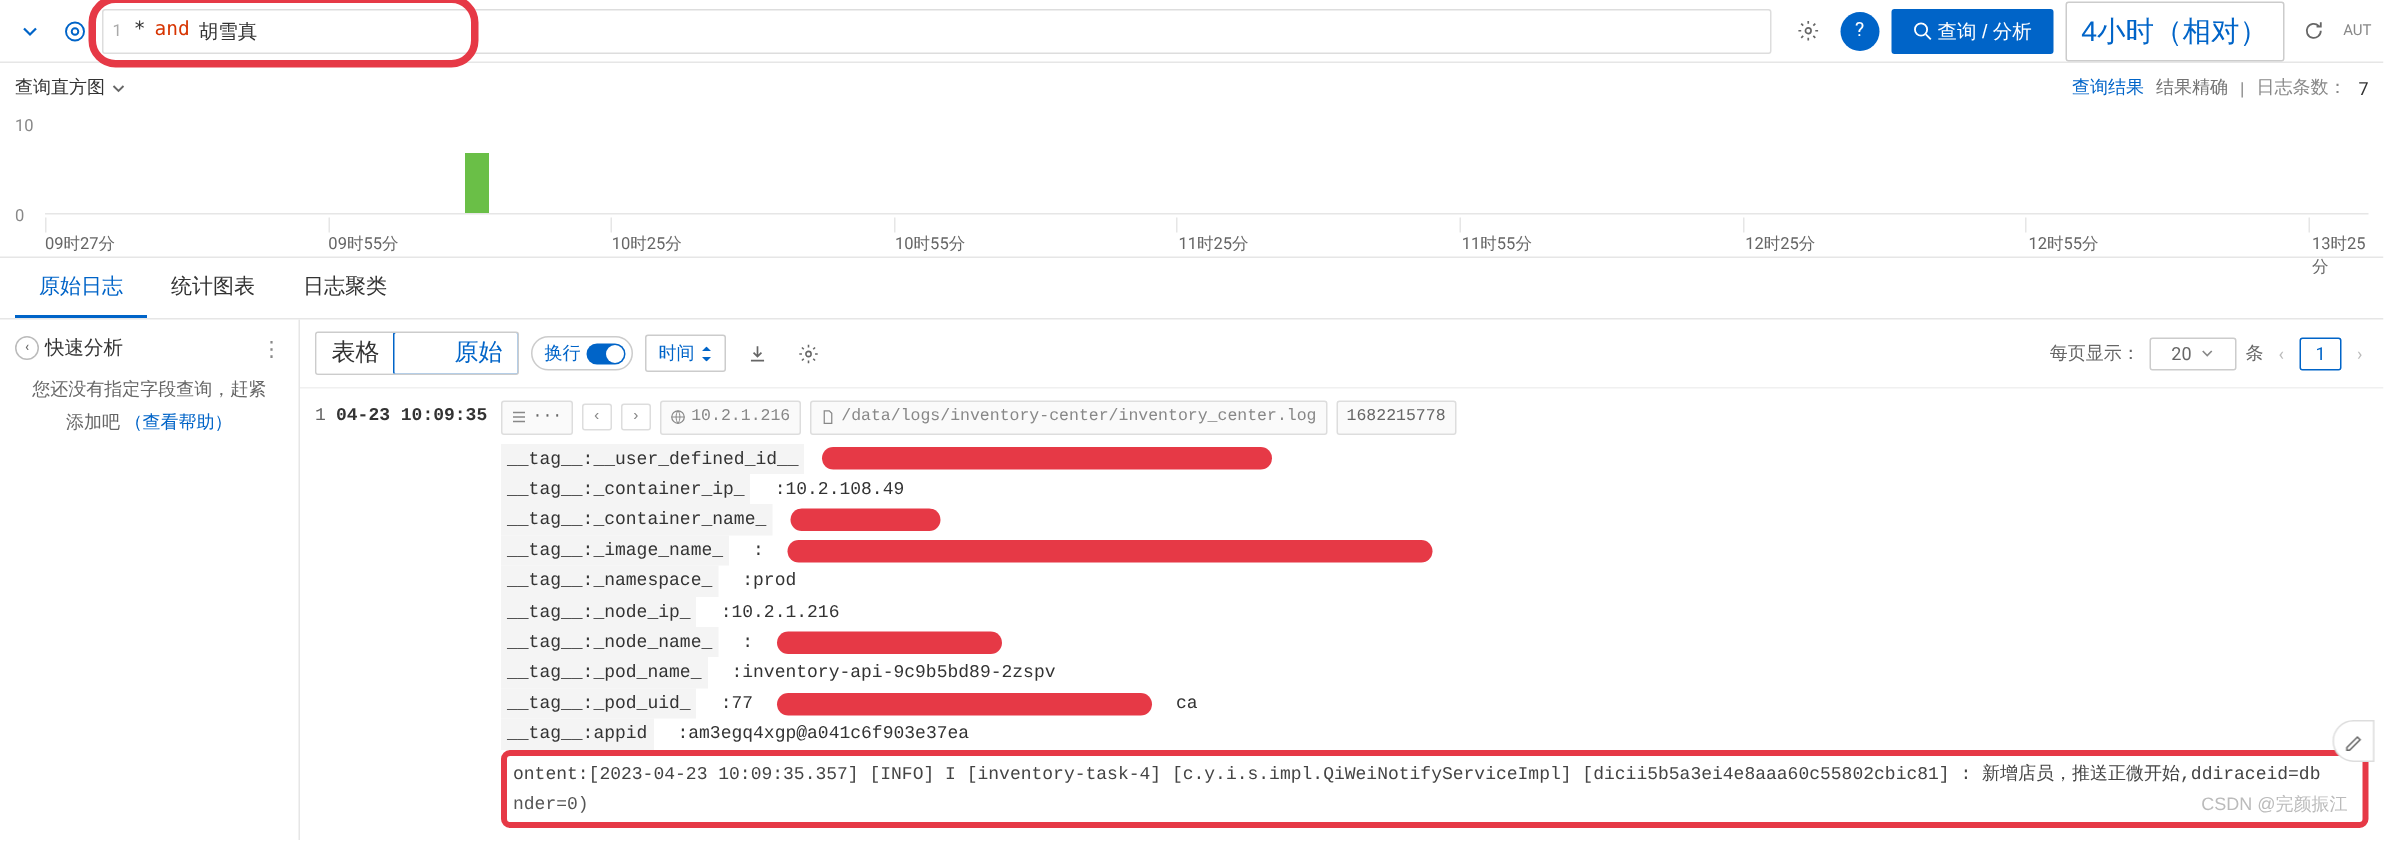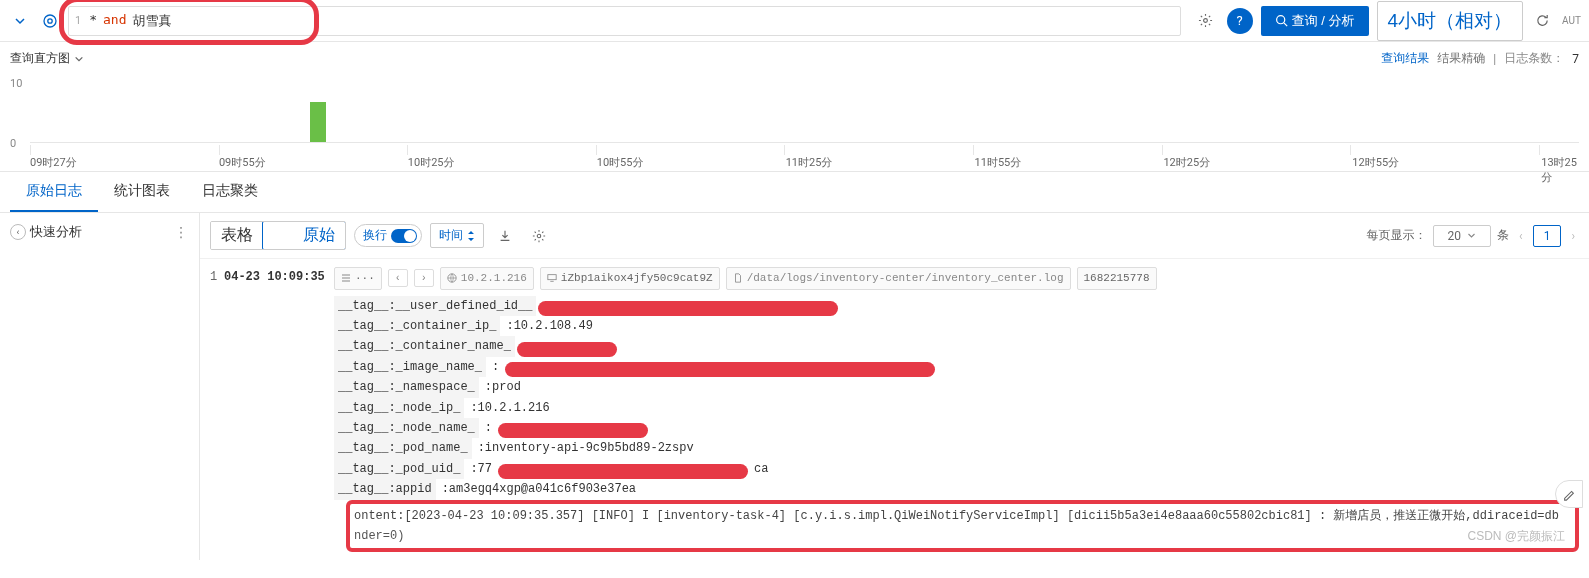--- a/index.html
+++ b/index.html
@@ -70,30 +70,30 @@
 
 .log-entry { display: flex; padding: 8px 10px; font-family: Menlo, Consolas, "Courier New", monospace; font-size: 12px; line-height: 1.7; }
 .log-idx { width: 14px; color: #666; }
 .log-time { width: 110px; font-weight: 700; color: #333; }
 .log-body { flex: 1; }
 .log-chips { display: flex; align-items: center; gap: 6px; flex-wrap: wrap; margin-bottom: 6px; }
 .chip { border: 1px solid #ddd; border-radius: 2px; padding: 1px 6px; display: inline-flex; align-items: center; gap: 4px; font-size: 11px; color: #666; background: #fafafa; }
 .arrow-btn { width: 20px; height: 18px; border: 1px solid #ddd; border-radius: 2px; display: inline-flex; align-items: center; justify-content: center; font-size: 10px; color: #888; }
 .chip-ip { color: #888; }
 .chip-path { color: #888; }
-.tag-line { display: flex; align-items: flex-end; gap: 2px; flex-wrap: wrap; }
+.tag-line { display: flex; align-items: center; gap: 12px; flex-wrap: wrap; }
 .tag-key { color: #333; background: #f4f4f4; padding: 0 4px; }
 .tag-val { color: #333; padding: 0 4px; }
 .redact { display: inline-block; background: #e63946; border-radius: 8px; height: 15px; vertical-align: middle; }
 .redact-sm { width: 100px; }
 .redact-md { width: 150px; }
 .redact-lg { width: 300px; }
 .redact-xl { width: 430px; }
 .redact-xxl { width: 250px; }
-.content-box { position: relative; border: 4px solid #e63946; border-radius: 6px; padding: 2px 4px; color: #555; word-break: break-all; margin-left: 12px; }
+.content-box { position: relative; border: 4px solid #e63946; border-radius: 6px; padding: 2px 4px; color: #555; word-break: break-all; }
 .content-line-text { color: #444; }
 .watermark { position: absolute; right: 10px; bottom: 2px; font-size: 12px; color: #bbb; font-family: sans-serif; }
 .float-edit { position: fixed; right: 6px; top: 480px; width: 28px; height: 28px; border-radius: 50% 0 0 50%; background: #fff; border: 1px solid #ddd; display: flex; align-items: center; justify-content: center; color: #666; }
 svg { display: block; }
 </style>
 </head>
 <body>
 
 <div class="topbar">
   <span class="chev-down">
@@ -198,20 +198,25 @@
 <div class="content-row">
 
   <div class="sidebar">
     <div class="sidebar-header">
       <div class="sidebar-title">
         <span class="collapse-circle">‹</span>
         <span>快速分析</span>
       </div>
       <span class="dots">⋮</span>
     </div>
+    <div class="sidebar-hint">
+      <span>您还没有指定字段查询，赶紧</span><br>
+      <span>添加吧</span>
+      <span class="link-blue">（查看帮助）</span>
+    </div>
   </div>
 
   <div class="main-area">
 
     <div class="toolbar">
       <div class="seg-group">
         <span class="seg-btn">表格</span>
         <span class="seg-btn active">原始</span>
       </div>
       <div class="wrap-group">
@@ -266,27 +271,20 @@
           <span class="arrow-btn">›</span>
           <span class="chip">
             <svg width="10" height="10" viewBox="0 0 12 12">
                 <circle cx="6" cy="6" r="5" fill="none" stroke="#888"></circle>
                 <path d="M1 6h10M6 1c2 2 2 8 0 10M6 1c-2 2-2 8 0 10" fill="none" stroke="#888" stroke-width="0.8"></path>
               </svg>
             <span class="chip-ip">10.2.1.216</span>
           </span>
           <span class="chip">
             <svg width="10" height="10" viewBox="0 0 12 12">
-                <rect x="1" y="2" width="10" height="6" fill="none" stroke="#888"></rect>
-                <path d="M4 10h4" stroke="#888"></path>
-              </svg>
-            <span>iZbp1aikox4jfy50c9cat9Z</span>
-          </span>
-          <span class="chip">
-            <svg width="10" height="10" viewBox="0 0 12 12">
                 <path d="M3 1h4l2 2v8H3z" fill="none" stroke="#888"></path>
               </svg>
             <span class="chip-path">/data/logs/inventory-center/inventory_center.log</span>
           </span>
           <span class="chip">
             <span>1682215778</span>
           </span>
         </div>
         <div id="tag-lines">
             <div class="tag-line">

